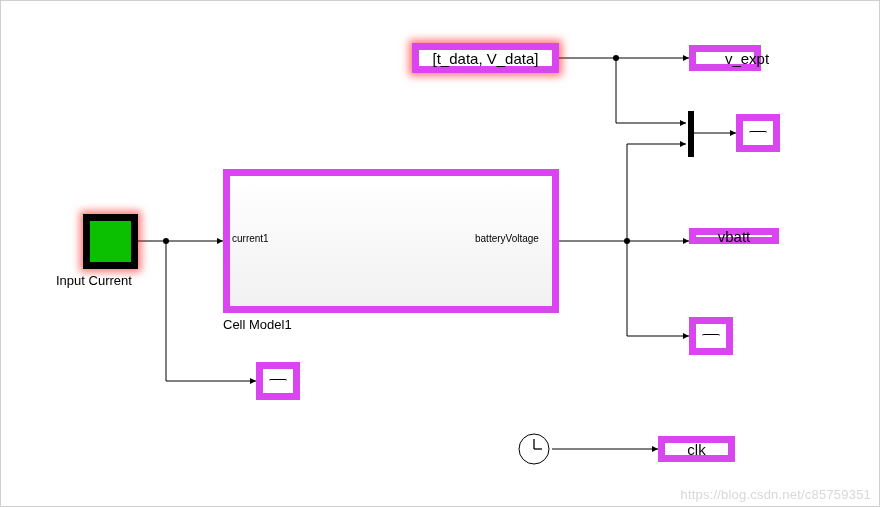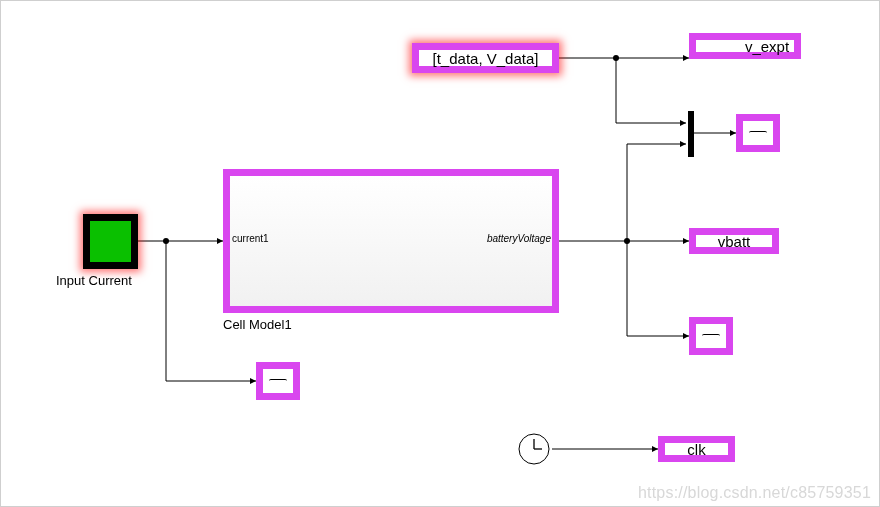--- a/index.html
+++ b/index.html
@@ -68,21 +68,21 @@
     position: absolute;
     border-top: 1px solid #000;
     left: 6px; right: 6px;
     top: 10px; bottom: 6px;
     border-radius: 2px;
   }
   .watermark {
     position: absolute;
     right: 8px;
     bottom: 4px;
-    font-size: 16px;
+    font-size: 13px;
     color: #d8d8d8;
     letter-spacing: 0.2px;
     font-family: Arial, sans-serif;
   }
   .mux {
     position: absolute;
     background: #000;
   }
 </style>
 </head>
@@ -129,34 +129,34 @@
 
   <div class="block green-glow" style="left:82px; top:213px; width:55px; height:55px; background:#0ac000; border-color:#000;"></div>
   <div class="label" style="left:55px; top:272px; width:110px;">Input Current</div>
 
   <div class="block red-glow outblock" style="left:411px; top:42px; width:147px; height:30px;">
     <span>[t_data, V_data]</span>
   </div>
 
   <div class="block subsystem" style="left:222px; top:168px; width:336px; height:144px;"></div>
   <div class="port-label" style="left:231px; top:232px;">current1</div>
-  <div class="port-label" style="left:464px; top:232px; text-align:right; width:86px;font-style:italic;">batteryVoltage</div>
+  <div class="port-label" style="left:474px; top:232px; width:86px;">batteryVoltage</div>
   <div class="label" style="left:222px; top:316px; width:336px;">Cell Model1</div>
 
-  <div class="block outblock" style="left:688px; top:32px; width:112px; height:26px;padding-left:44px;">
+  <div class="block outblock" style="left:688px; top:44px; width:72px; height:26px;padding-left:44px;">
     <span>v_expt</span>
   </div>
 
   <div class="mux" style="left:687px; top:110px; width:6px; height:46px;"></div>
 
   <div class="block" style="left:735px; top:113px; width:44px; height:38px;">
     <div class="scope-inner"></div>
   </div>
 
-  <div class="block outblock" style="left:688px; top:227px; width:90px; height:26px;">
+  <div class="block outblock" style="left:688px; top:227px; width:90px; height:16px;">
     <span>vbatt</span>
   </div>
 
   <div class="block" style="left:688px; top:316px; width:44px; height:38px;">
     <div class="scope-inner"></div>
   </div>
 
   <div class="block" style="left:255px; top:361px; width:44px; height:38px;">
     <div class="scope-inner"></div>
   </div>

